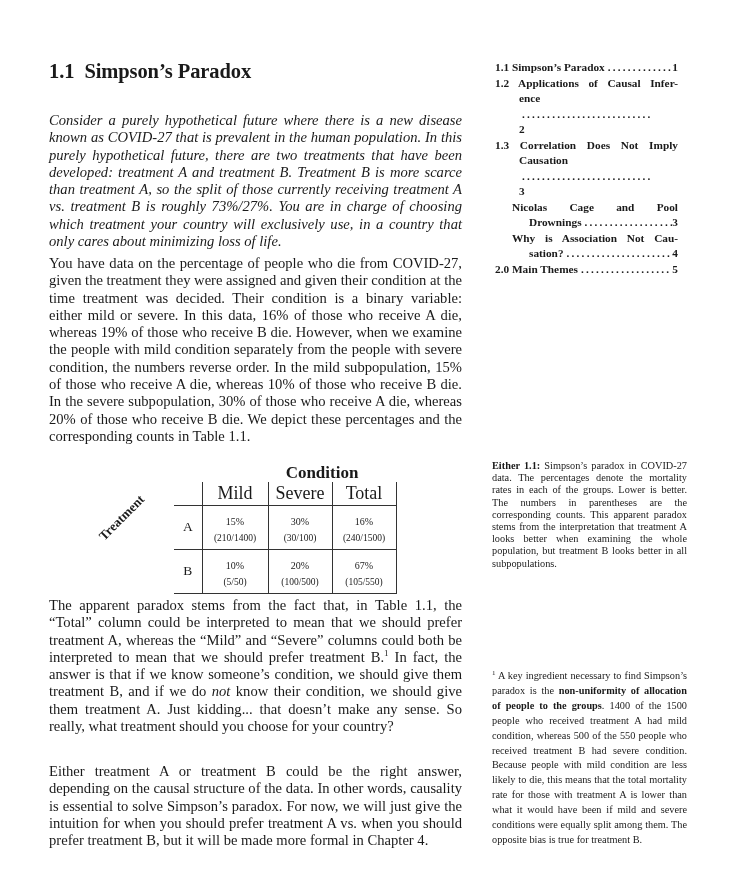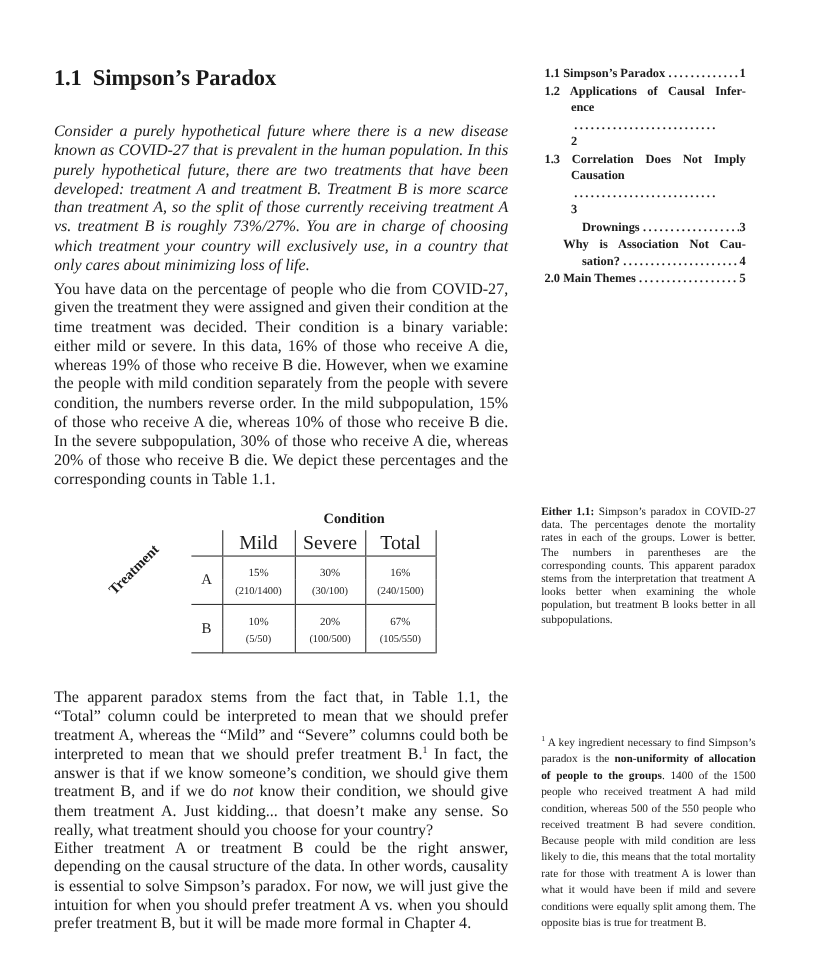--- a/index.html
+++ b/index.html
@@ -9,29 +9,29 @@
     position: absolute; left: 49px; top: 60px;
     font-family: "Liberation Serif", serif; font-weight: bold; font-size: 20.5px; letter-spacing: -0.1px;
   }
   .para {
     position: absolute; left: 49px; width: 413px;
     font-family: "Liberation Serif", serif; font-size: 14.6px; line-height: 17.3px;
     text-align: justify; hyphens: auto;
   }
   .p1 { top: 112px; font-style: italic; }
   .p2 { top: 255px; }
-  .p3 { top: 626px; }
+  .p3 { top: 597px; }
   .p4 { top: 763px; }
   sup { font-size: 9px; vertical-align: super; line-height: 0; }
 
   
   .table-wrap { position: absolute; left: 105px; top: 460px; width: 310px; height: 135px; }
   .cond-label {
     position: absolute; left: 169px; top: 3px; width: 96px; text-align: center;
-    font-family: "Liberation Serif", serif; font-weight: bold; font-size: 13px;
+    font-family: "Liberation Serif", serif; font-weight: bold; font-size: 17px;
   }
   .treat-label {
     position: absolute; left: 2px; top: 68px;
     font-family: "Liberation Serif", serif; font-weight: bold; font-size: 13px;
     transform: rotate(-45deg); transform-origin: left bottom;
   }
   table.ct {
     position: absolute; left: 69px; top: 22px;
     border-collapse: collapse;
     font-family: "Liberation Serif", serif;
@@ -141,20 +141,21 @@
   </a>
   <a class="toc-item">
     <span class="justify" style="display:block">1.3 Correlation Does Not Imply</span>
     <span class="toc-line ind1">
         <span class="lbl">Causation</span>
         <span class="dots">..........................</span>
         <span class="pg">3</span>
       </span>
   </a>
   <a class="toc-item">
+    <span class="justify ind2" style="display:block">Nicolas Cage and Pool</span>
     <span class="toc-line ind3">
         <span class="lbl">Drownings</span>
         <span class="dots">..........................</span>
         <span class="pg">3</span>
       </span>
   </a>
   <a class="toc-item">
     <span class="justify ind2" style="display:block">Why is Association Not Cau-</span>
     <span class="toc-line ind3">
         <span class="lbl">sation?</span>

